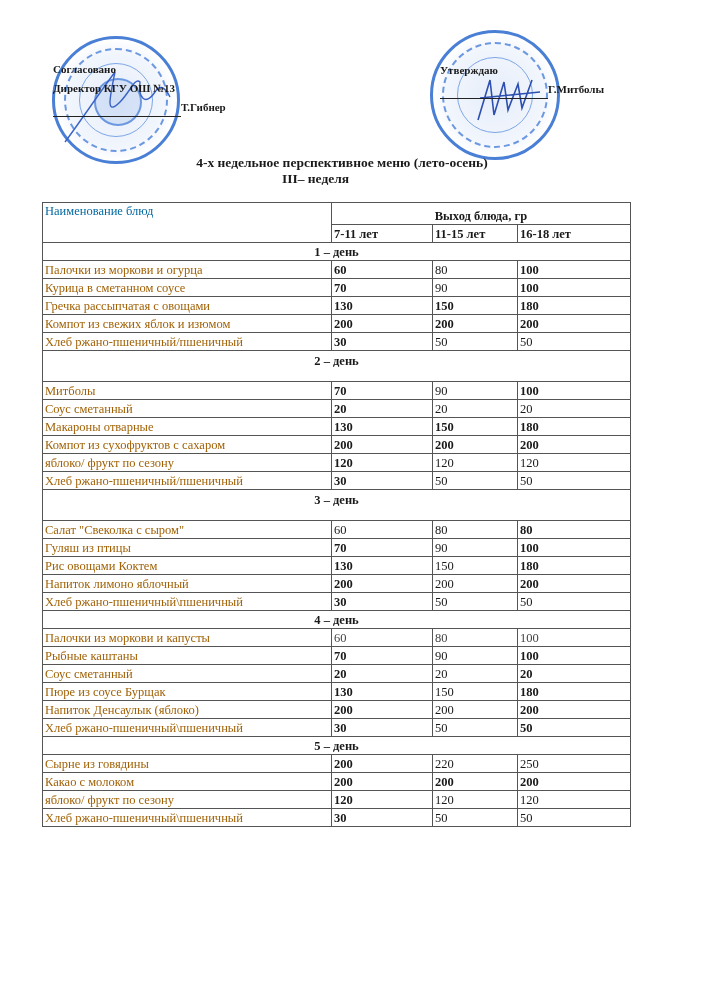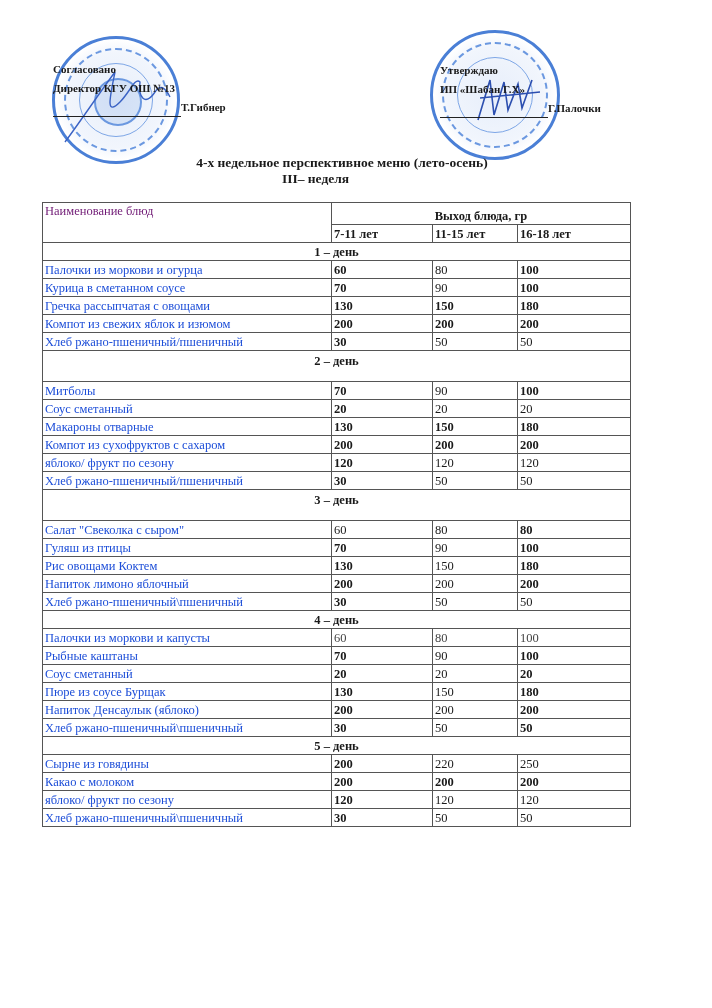--- a/index.html
+++ b/index.html
@@ -43,26 +43,26 @@
 
   table.menu {
     position: absolute; left: 42px; top: 202px; width: 588px;
     border-collapse: collapse; table-layout: fixed; font-size: 12.5px;
   }
   table.menu td { border: 1px solid #555; padding: 0 2px; height: 17px; line-height: 16px; vertical-align: bottom; white-space: nowrap; overflow: hidden; }
   col.c-name { width: 289px; }
   col.c-a { width: 101px; }
   col.c-b { width: 85px; }
   col.c-c { width: 113px; }
-  .hdr-name { vertical-align: top !important; height: 40px; color: #701a75; }
+  .hdr-name { vertical-align: top !important; height: 40px; color: #0369a1; }
   .hdr-yield { text-align: center; font-weight: bold; height: 21px !important; }
   .hdr-age { font-weight: bold; }
   .day td { text-align: center; font-weight: bold; }
   .day.tall td { height: 28px; vertical-align: top; padding-top: 2px; }
-  .dish-name { color: #1d4ed8; }
+  .dish-name { color: #a16207; }
   .v { font-weight: bold; }
   .v.light { font-weight: normal; color: #444; }
   .v.mid { font-weight: normal; }
 </style>
 </head>
 <body>
 
 <div class="stamp stamp-left">
   <div class="stamp-core"></div>
 </div>
@@ -78,23 +78,22 @@
 <div class="approval approval-left">
   <div>Согласовано</div>
   <div>Директор КГУ ОШ №13</div>
   <div>
     <span class="sign-line" style="width:128px;"></span><span>Т.Гибнер</span>
   </div>
 </div>
 
 <div class="approval approval-right">
   <div>Утверждаю</div>
-  <div>ИП «Шабан Г.Х»</div>
   <div>
-    <span class="sign-line" style="width:108px;"></span><span>Г.Палочки</span>
+    <span class="sign-line" style="width:108px;"></span><span>Г.Митболы</span>
   </div>
 </div>
 
 <div class="title-block">
   <div class="t1">4-х недельное перспективное меню (лето-осень)</div>
   <div class="t2">III– неделя</div>
 </div>
 
 <table class="menu">
   <colgroup>

